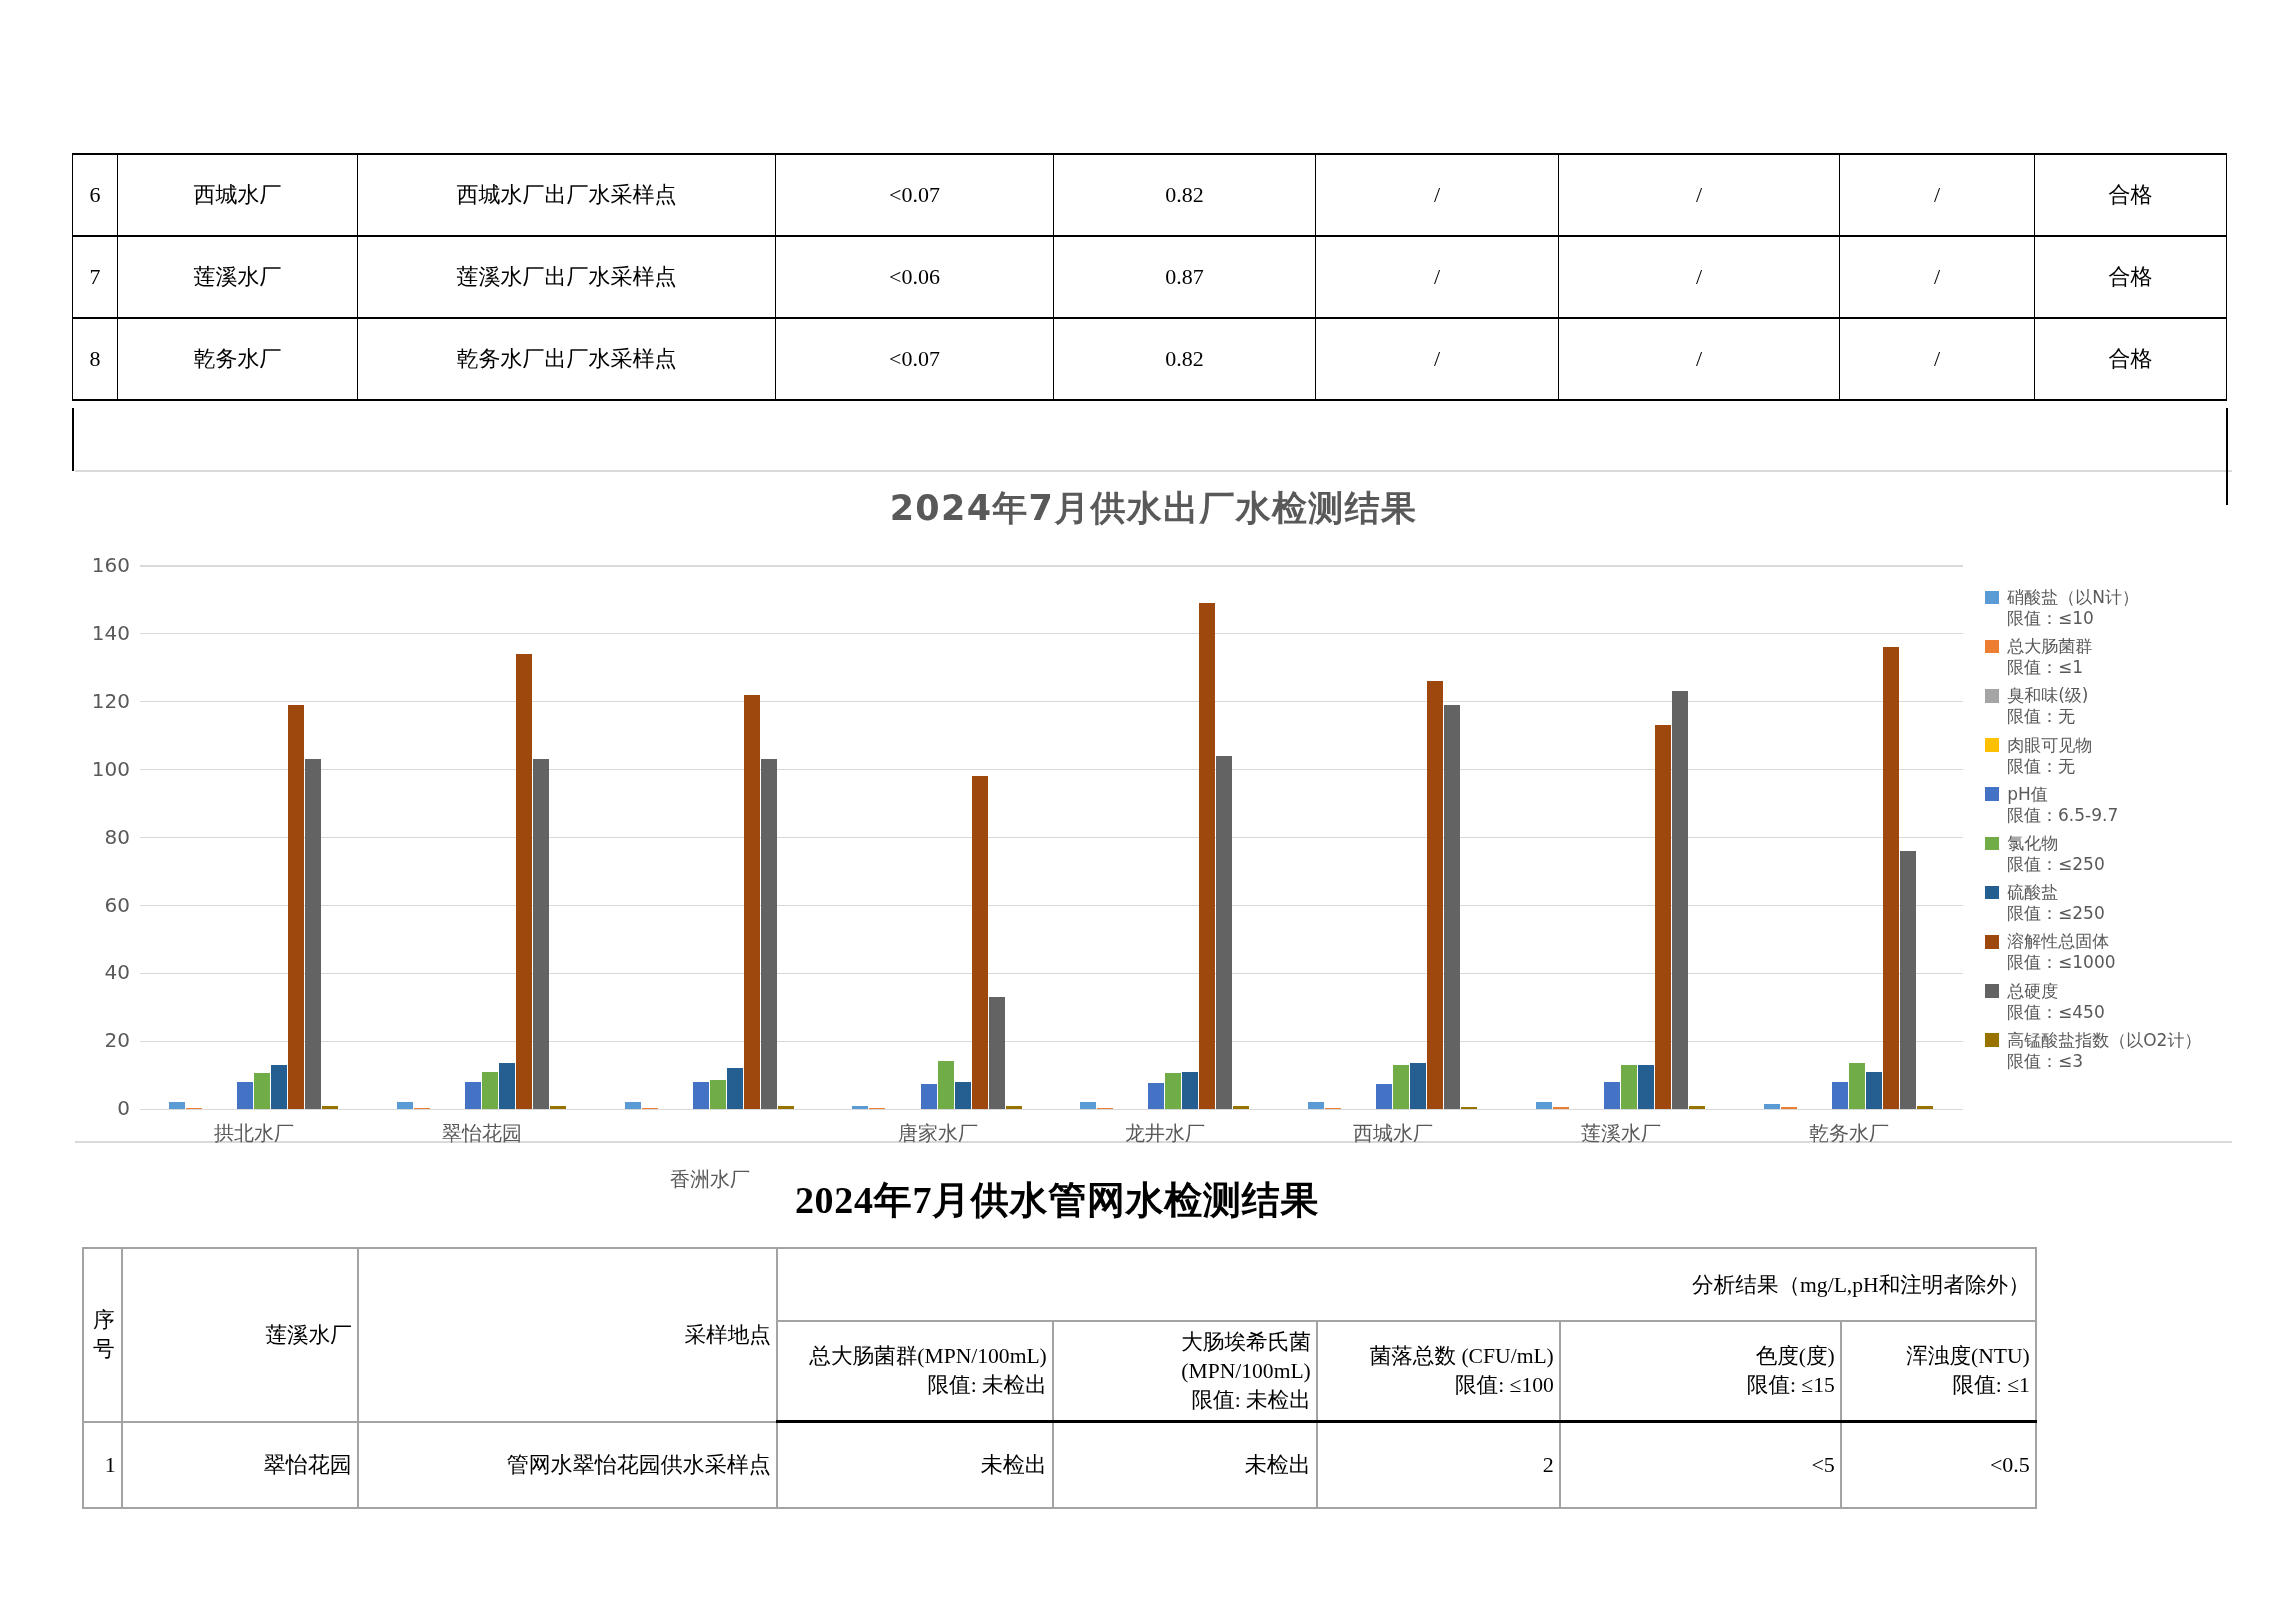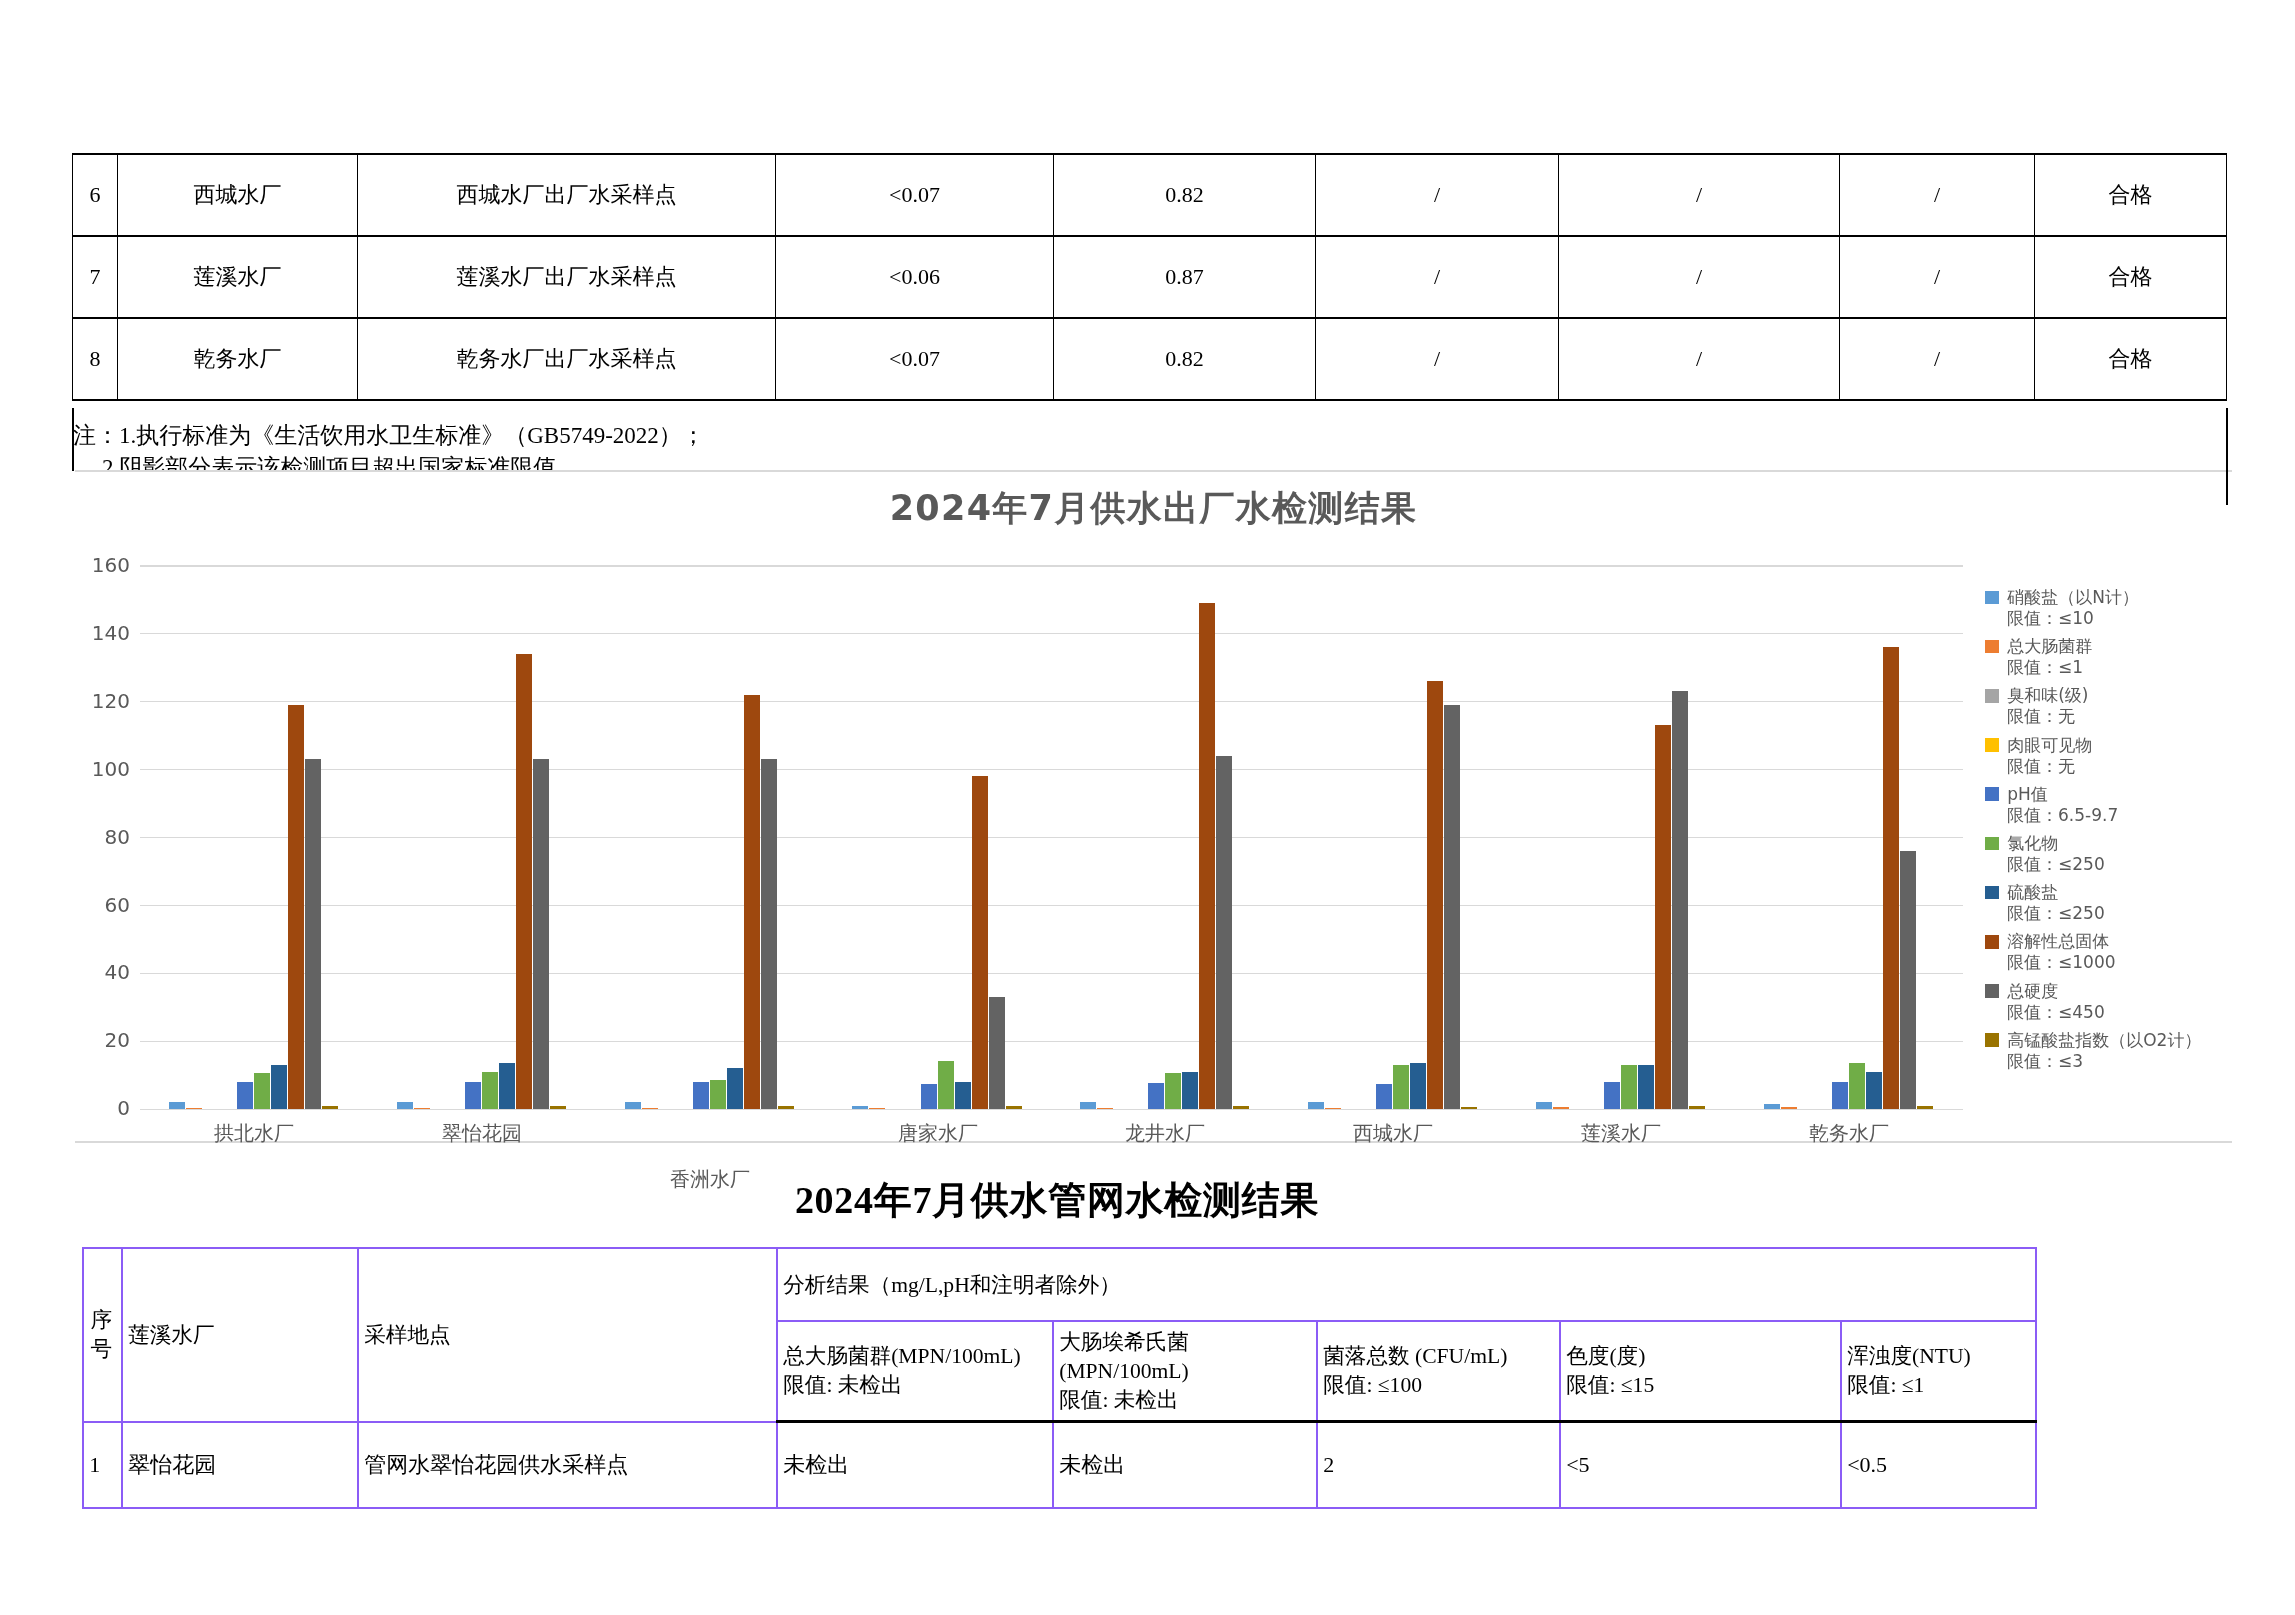--- a/index.html
+++ b/index.html
@@ -36,21 +36,21 @@
   .lg .sw{display:inline-block;width:13.7px;height:13.7px;margin-right:8.5px;vertical-align:-1.3px;}
   .lg .lim{padding-left:22px;}
 
   
   .sec2{position:absolute;left:80px;width:1954px;top:1175px;text-align:center;
         font-size:38px;font-weight:bold;letter-spacing:0.7px;}
 
   
   .bottomtable{position:absolute;left:82px;top:1247px;width:1954px;border-collapse:collapse;table-layout:fixed;
                border:2px solid #000;}
-  .bottomtable td{border:2px solid #8b5cf6;text-align:left;vertical-align:middle;
+  .bottomtable td{border:2px solid #a3a3a3;text-align:right;vertical-align:middle;
                   font-size:21.6px;padding:0 5.2px;overflow:hidden;}
   .bottomtable tr.hr1 td{height:71px;}
   .bottomtable tr.hr2 td{height:98px;border-bottom:3.3px solid #000;}
   .bottomtable tr.dr td{height:84px;font-size:22px;}
   .bottomtable td.noz{word-break:break-all;line-height:29px;padding:0 6.5px;}
   .sub2 div{line-height:29px;}
 </style>
 </head>
 <body>
 
@@ -98,24 +98,20 @@
       <td>&lt;0.07</td>
       <td>0.82</td>
       <td>/</td>
       <td>/</td>
       <td>/</td>
       <td>合格</td>
     </tr>
   </tbody>
     </table>
 
-  <div class="notes">
-    <div class="l1">注：1.执行标准为《生活饮用水卫生标准》（GB5749-2022）；</div>
-    <div class="l2">2.阴影部分表示该检测项目超出国家标准限值。</div>
-  </div>
   <div class="vline" id="frame-left"></div>
   <div class="vline" id="frame-right"></div>
 
   <div class="chartbox">
     <div class="charttitle">2024年7月供水出厂水检测结果</div>
     <div id="plot">
         <div class="gridline" style="top: 543px;"></div>
         <div class="ylab" style="top: 543px;">0</div>
         <div class="gridline" style="top: 475px;"></div>
         <div class="ylab" style="top: 475px;">20</div>

